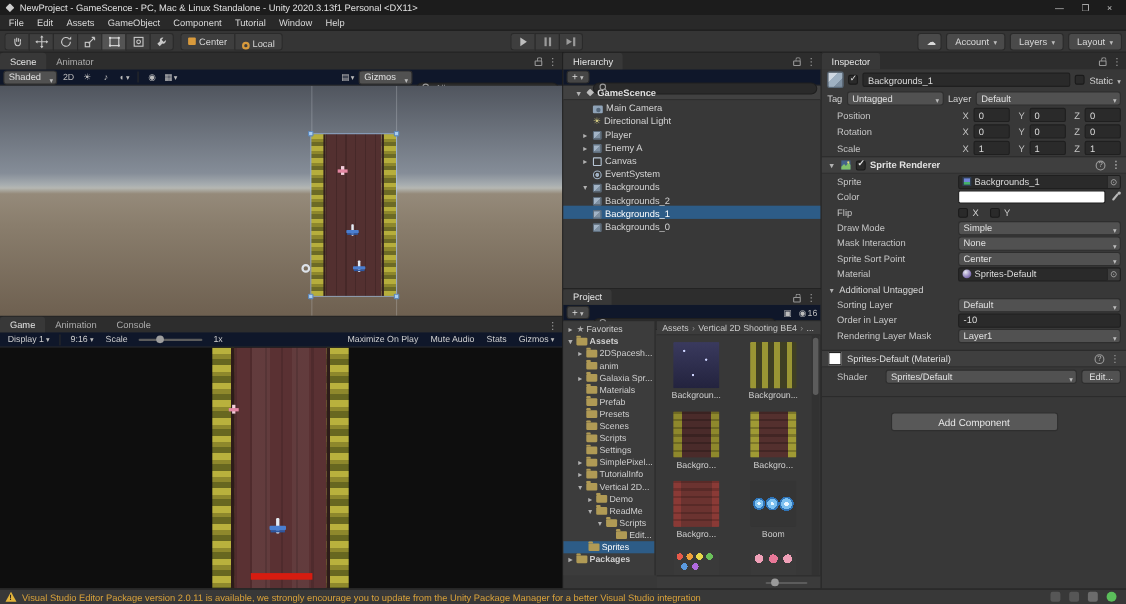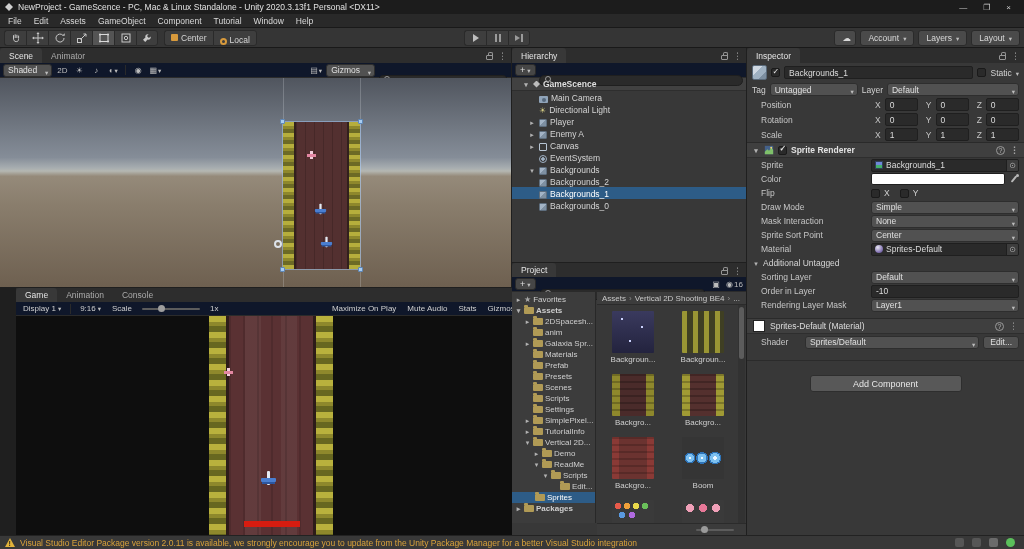--- a/index.html
+++ b/index.html
@@ -88,21 +88,21 @@
   
   .ship { position:absolute; width:15px; height:14px; }
   .ship::before { content:""; position:absolute; left:6px; top:0; width:3px; height:14px; background:#e4ebf4; border-radius:1px; }
   .ship::after { content:""; position:absolute; left:0; top:7px; width:15px; height:4px; background:#4a7ed0; border-radius:1px; box-shadow:0 3px 0 -1px #2c56a0; }
   .ship.small { transform:scale(0.75); }
   .enemy { position:absolute; width:9px; height:8px; }
   .enemy::before { content:""; position:absolute; left:3px; top:0; width:3px; height:8px; background:#f2cfdc; }
   .enemy::after { content:""; position:absolute; left:0; top:3px; width:9px; height:3px; background:#e387a2; }
 
   
-  .game-panel { position:absolute; left:16px; top:240px; width:511px; height:247px; background:#383838; }
+  .game-panel { position:absolute; left:0; top:240px; width:511px; height:247px; background:#383838; }
   .game-panel .tabstrip { height:14px; }
   .game-toolbar { height:14px; }
   .game-viewport { position:absolute; left:0; top:28px; right:0; bottom:0; background:#0e0e0e; overflow:hidden; }
   .game-road { position:absolute; left:193px; top:0; bottom:0; width:124px; display:flex; }
   .groad-edge { width:20px; flex:none; background:repeating-linear-gradient(180deg,#b9b13d 0 6px,#8e882c 6px 10px,#676720 10px 16px); box-shadow:inset -3px 0 0 #2d1c19; }
   .groad-edge.right { box-shadow:inset 3px 0 0 #2d1c19; }
   .groad-center { flex:1; background-color:#5a3133;
     background-image:repeating-linear-gradient(90deg,rgba(0,0,0,0.12) 0 2px,transparent 2px 14px),
       linear-gradient(90deg,transparent 0 16px,rgba(255,255,255,0.05) 16px 32px,transparent 32px 52px,rgba(255,255,255,0.05) 52px 68px,transparent 68px); }
   .hpbar { position:absolute; width:56px; height:6px; background:#d71c10; }

